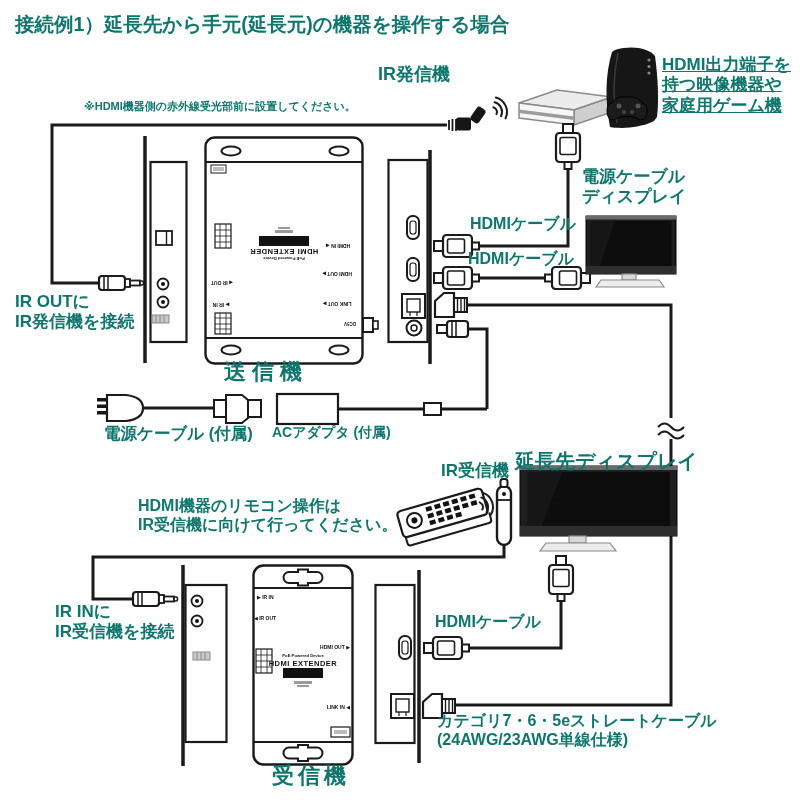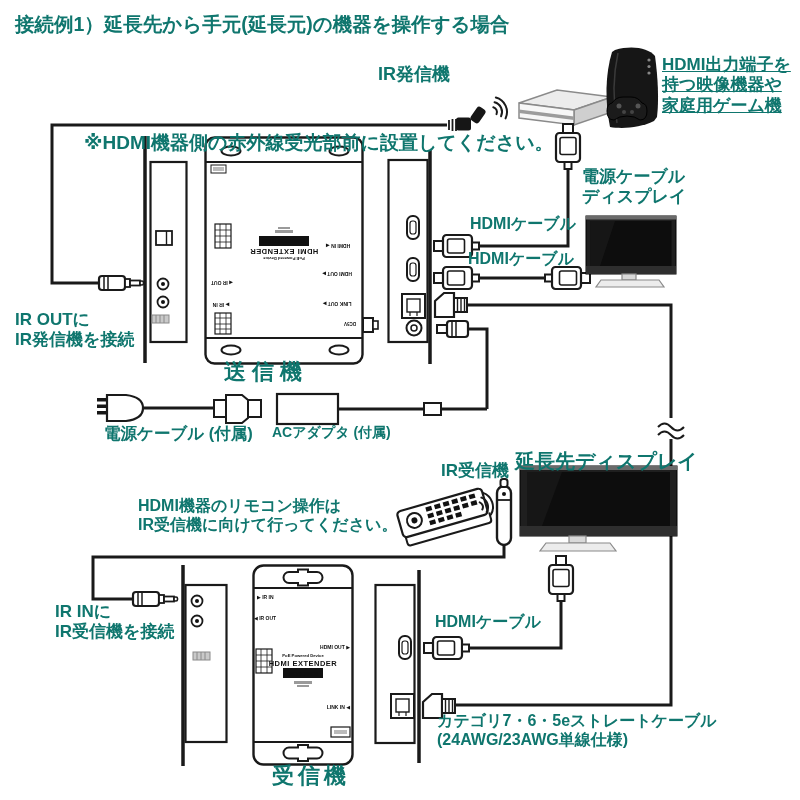--- a/index.html
+++ b/index.html
@@ -2,26 +2,26 @@
 <html><head>
 <meta charset="utf-8">
 <style>
   html,body{margin:0;padding:0;background:#fff;}
   #stage{position:relative;width:800px;height:800px;background:#fff;overflow:hidden;
          font-family:"Liberation Sans","DejaVu Sans",sans-serif;color:#111;}
   #art{position:absolute;left:0;top:0;}
   .lbl{position:absolute;font-weight:700;color:#0f766e;white-space:pre-line;line-height:1.18;}
   #title{left:15px;top:13px;font-size:19.5px;}
   #lbl-ir-emitter{left:378px;top:64px;font-size:18px;}
-  #lbl-ir-note{left:84px;top:100px;font-size:19px;margin-top:32px;}
+  #lbl-ir-note{left:84px;top:100px;font-size:11px;}
   #lbl-source{left:662px;top:55px;font-size:17px;line-height:1.2;text-decoration:underline;}
   #lbl-localdisp{left:582px;top:167px;font-size:17px;}
   #lbl-hdmi1{left:470px;top:215px;font-size:16px;}
   #lbl-hdmi2{left:468px;top:250px;font-size:16px;}
-  #lbl-iroutnote{left:15px;top:292px;font-size:17px;margin-top:18px;}
+  #lbl-iroutnote{left:15px;top:292px;font-size:17px;}
   #lbl-tx{left:224px;top:359px;font-size:22px;letter-spacing:6px;}
   #lbl-power{left:104px;top:424px;font-size:16.5px;}
   #lbl-ac{left:272px;top:424px;font-size:14px;}
   #lbl-extdisp{left:515px;top:450px;font-size:20px;}
   #lbl-irrecv{left:441px;top:461px;font-size:17px;text-align:center;}
   #lbl-remotenote{left:138px;top:497px;font-size:16px;}
   #lbl-irinnote{left:55px;top:602px;font-size:17px;}
   #lbl-rx{left:272px;top:763px;font-size:22px;letter-spacing:4px;}
   #lbl-hdmi3{left:435px;top:613px;font-size:16px;}
   #lbl-cat{left:437px;top:712px;font-size:16px;}

